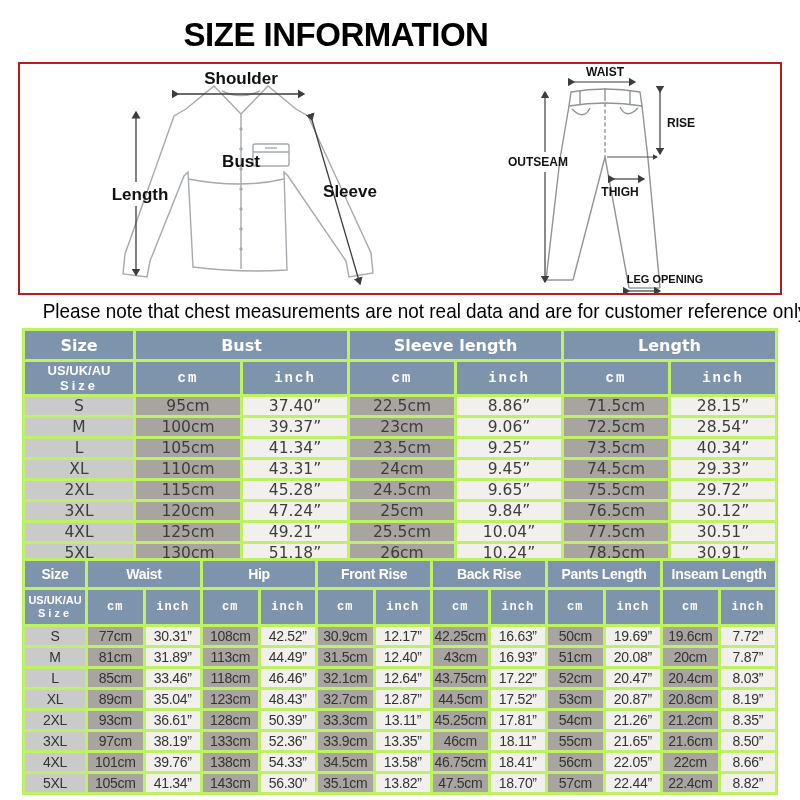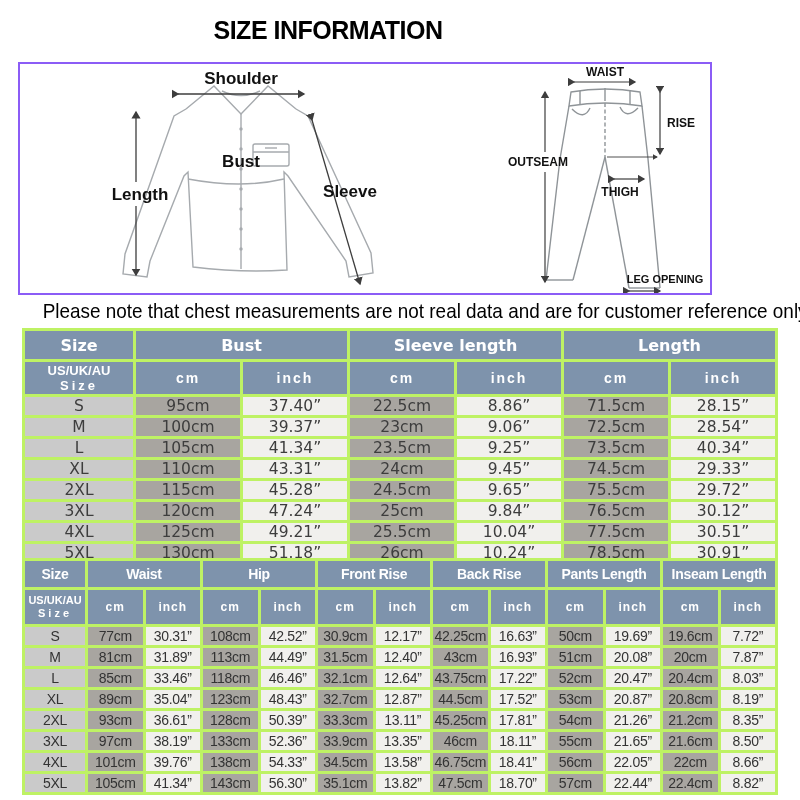--- a/index.html
+++ b/index.html
@@ -1,24 +1,24 @@
 <!DOCTYPE html>
 <html><head>
 <meta charset="utf-8">
 <style>
   html,body{margin:0;padding:0;background:#fff;}
   body{width:800px;height:800px;position:relative;overflow:hidden;
        font-family:"Liberation Sans",sans-serif;color:#111;}
 
-  .page-title{position:absolute;top:16px;left:0;width:656px;text-align:center;
-    font-family:"Liberation Sans",sans-serif;font-weight:bold;font-size:25px;
+  .page-title{position:absolute;top:16px;left:8px;width:656px;text-align:center;
+    font-family:"Liberation Sans",sans-serif;font-weight:bold;font-size:33px;
     letter-spacing:-.5px;color:#000;}
 
-  .diagram-box{position:absolute;top:62px;left:18px;width:694px;height:233px;
-    border:2px solid #8b5cf6;background:#fff;box-sizing:border-box;}
+  .diagram-box{position:absolute;top:62px;left:18px;width:764px;height:233px;
+    border:2px solid #b91c1c;background:#fff;box-sizing:border-box;}
   .shirt-svg{position:absolute;left:6px;top:0;}
   .pants-svg{position:absolute;left:448px;top:0;}
 
   .note{position:absolute;top:299px;left:0;width:800px;text-align:center;
     white-space:nowrap;font-size:21px;color:#000;}
   .note span{display:inline-block;transform:scaleX(.9);transform-origin:center;}
 
   table{border-collapse:separate;border-spacing:3px;table-layout:fixed;
         position:absolute;left:22px;width:756px;background:#bef264;}
   th,td{text-align:center;vertical-align:middle;padding:0;overflow:hidden;}
@@ -31,21 +31,21 @@
     font-size:16px;height:28px;}
   .t1 .sub-row th{height:32px;}
   .t2 .group-row th{font-family:"Liberation Sans",sans-serif;font-weight:bold;
     font-size:14px;height:26px;letter-spacing:-.3px;}
   .t2 .sub-row th{height:34px;}
 
   .sub-size{font-family:Liberation Sans, sans-serif;font-weight:bold;}
   .t1 .sub-size{font-size:13px;line-height:15px;}
   .t2 .sub-size{font-size:11px;line-height:13px;}
   .sub-size .l2{letter-spacing:3px;}
-  .sub-unit{font-family:Liberation Sans, sans-serif;font-weight:bold;letter-spacing:2px;margin-left:23px;}
+  .sub-unit{font-family:Liberation Mono, monospace;font-weight:bold;letter-spacing:2px;margin-left:23px;}
   .t1 .sub-unit{font-size:14px;}
   .t2 .sub-unit{font-size:12px;letter-spacing:1px;}
 
   .t1 tbody td{height:17px;font-family:"DejaVu Sans",sans-serif;font-size:15.5px;
     color:#3d3d3d;}
   .t2 tbody td{height:18px;font-family:"Liberation Sans",sans-serif;font-size:14px;
     letter-spacing:-.3px;color:#333;}
 
   td.c-size{background:#cacaca;}
   td.c-cm{background:#a8a5a0;}

